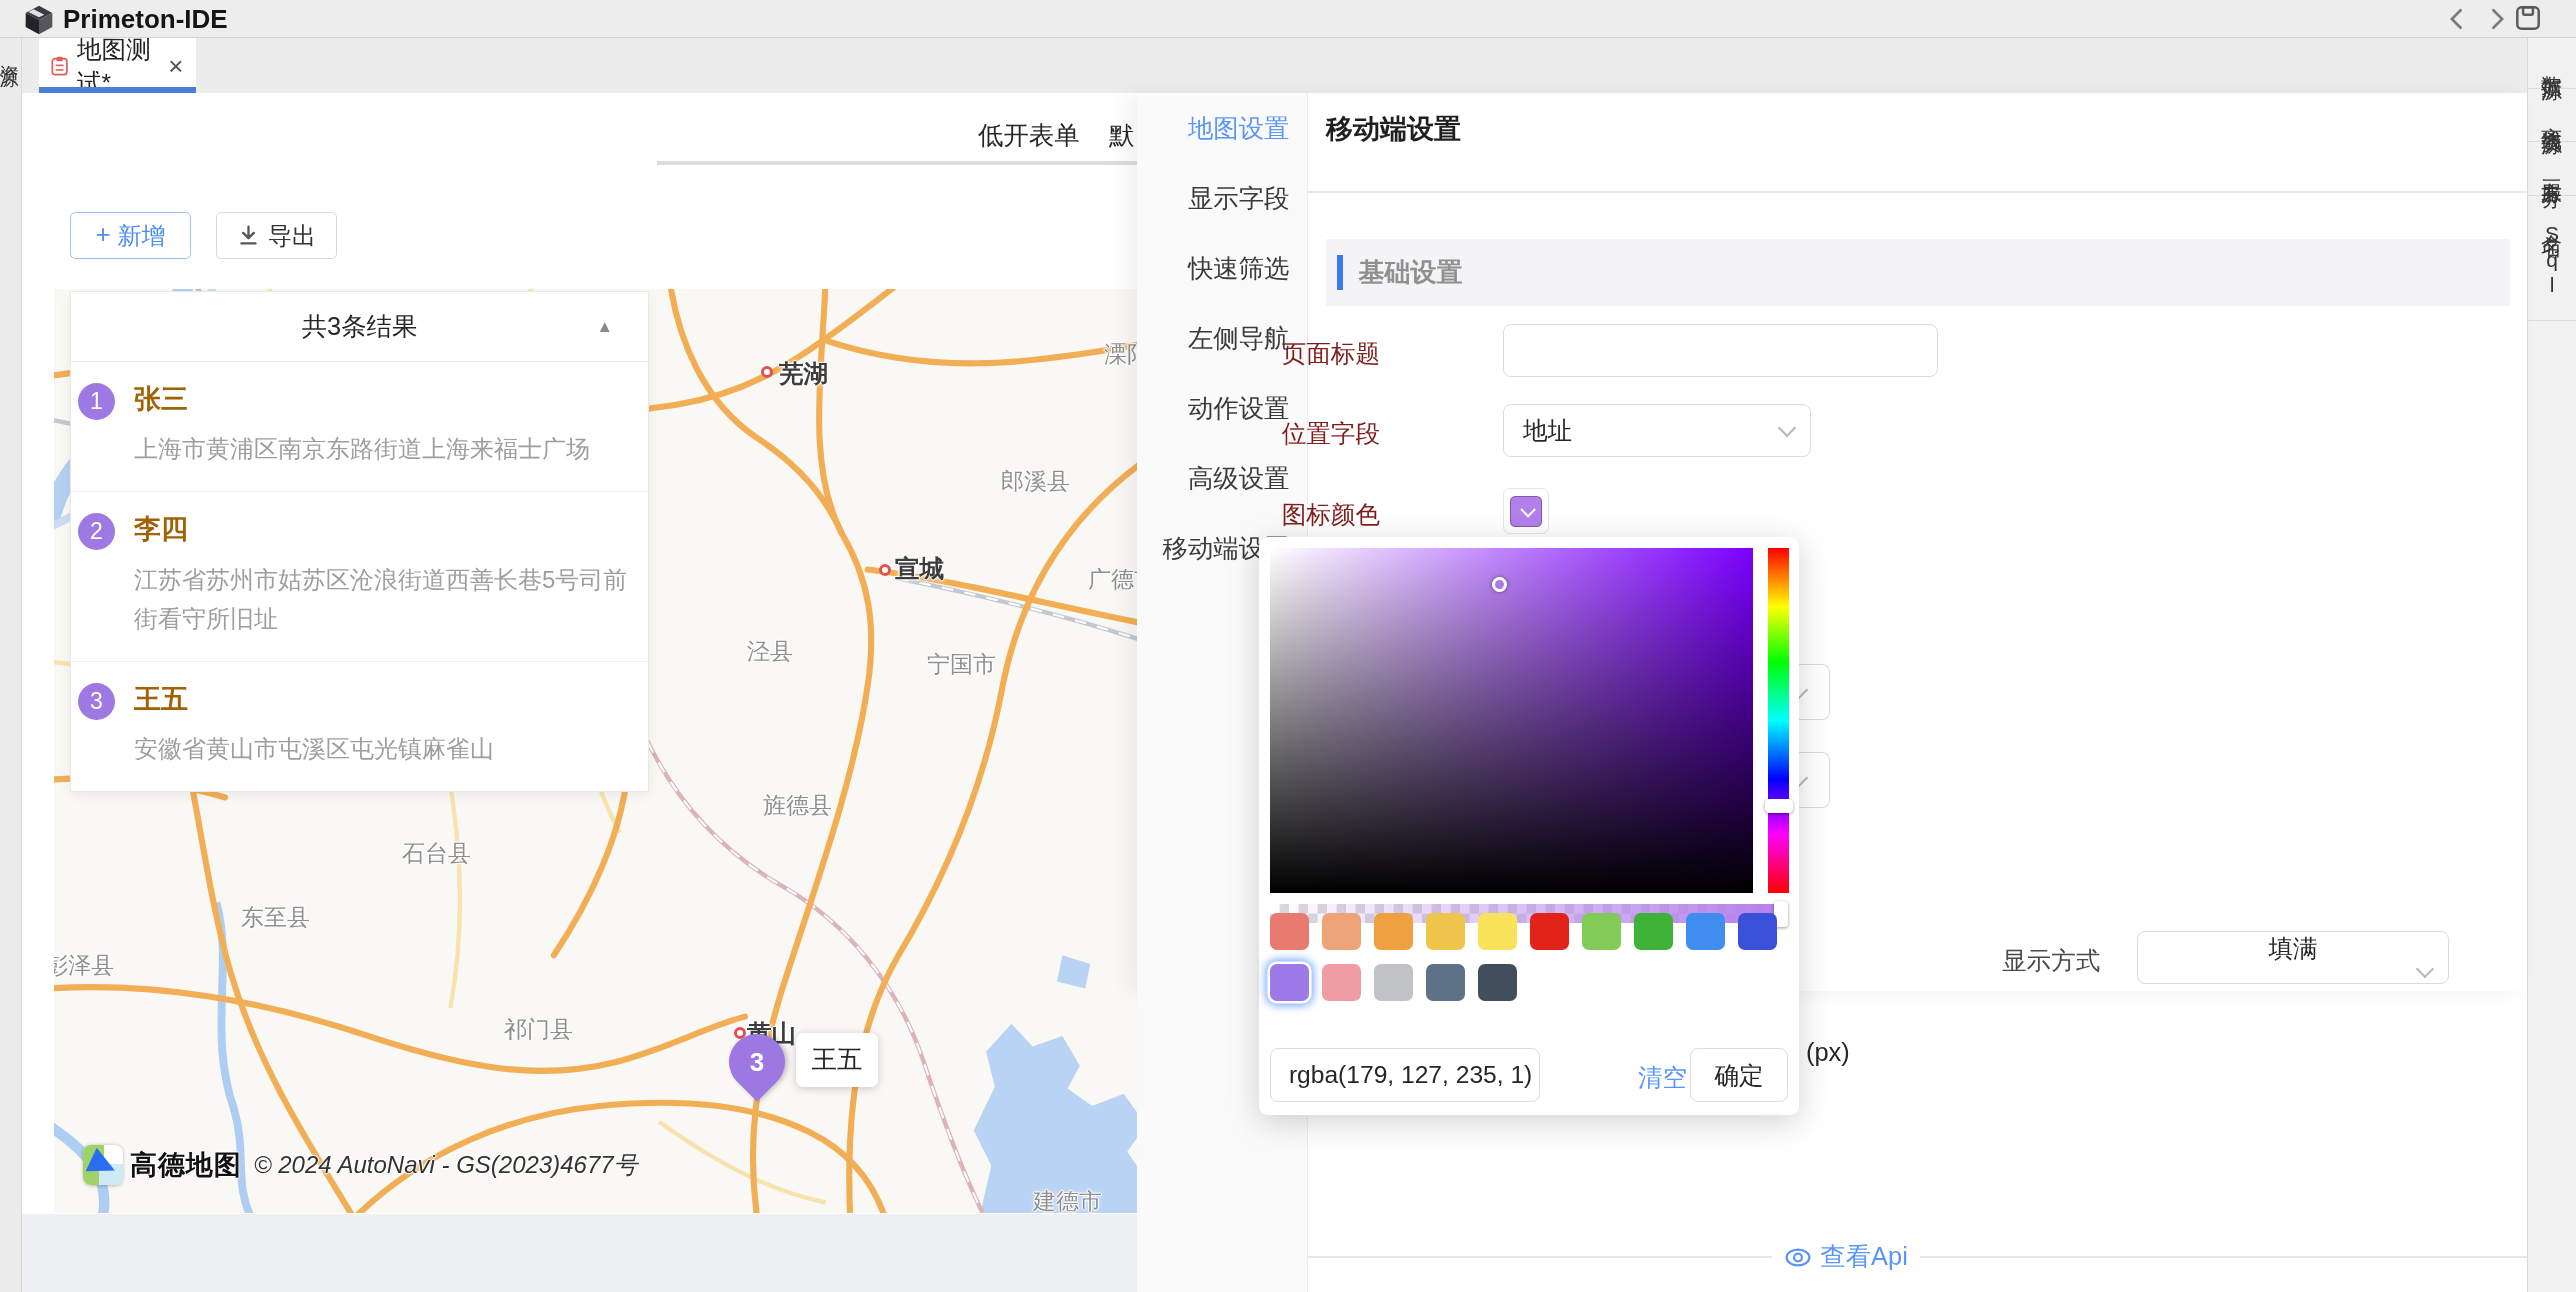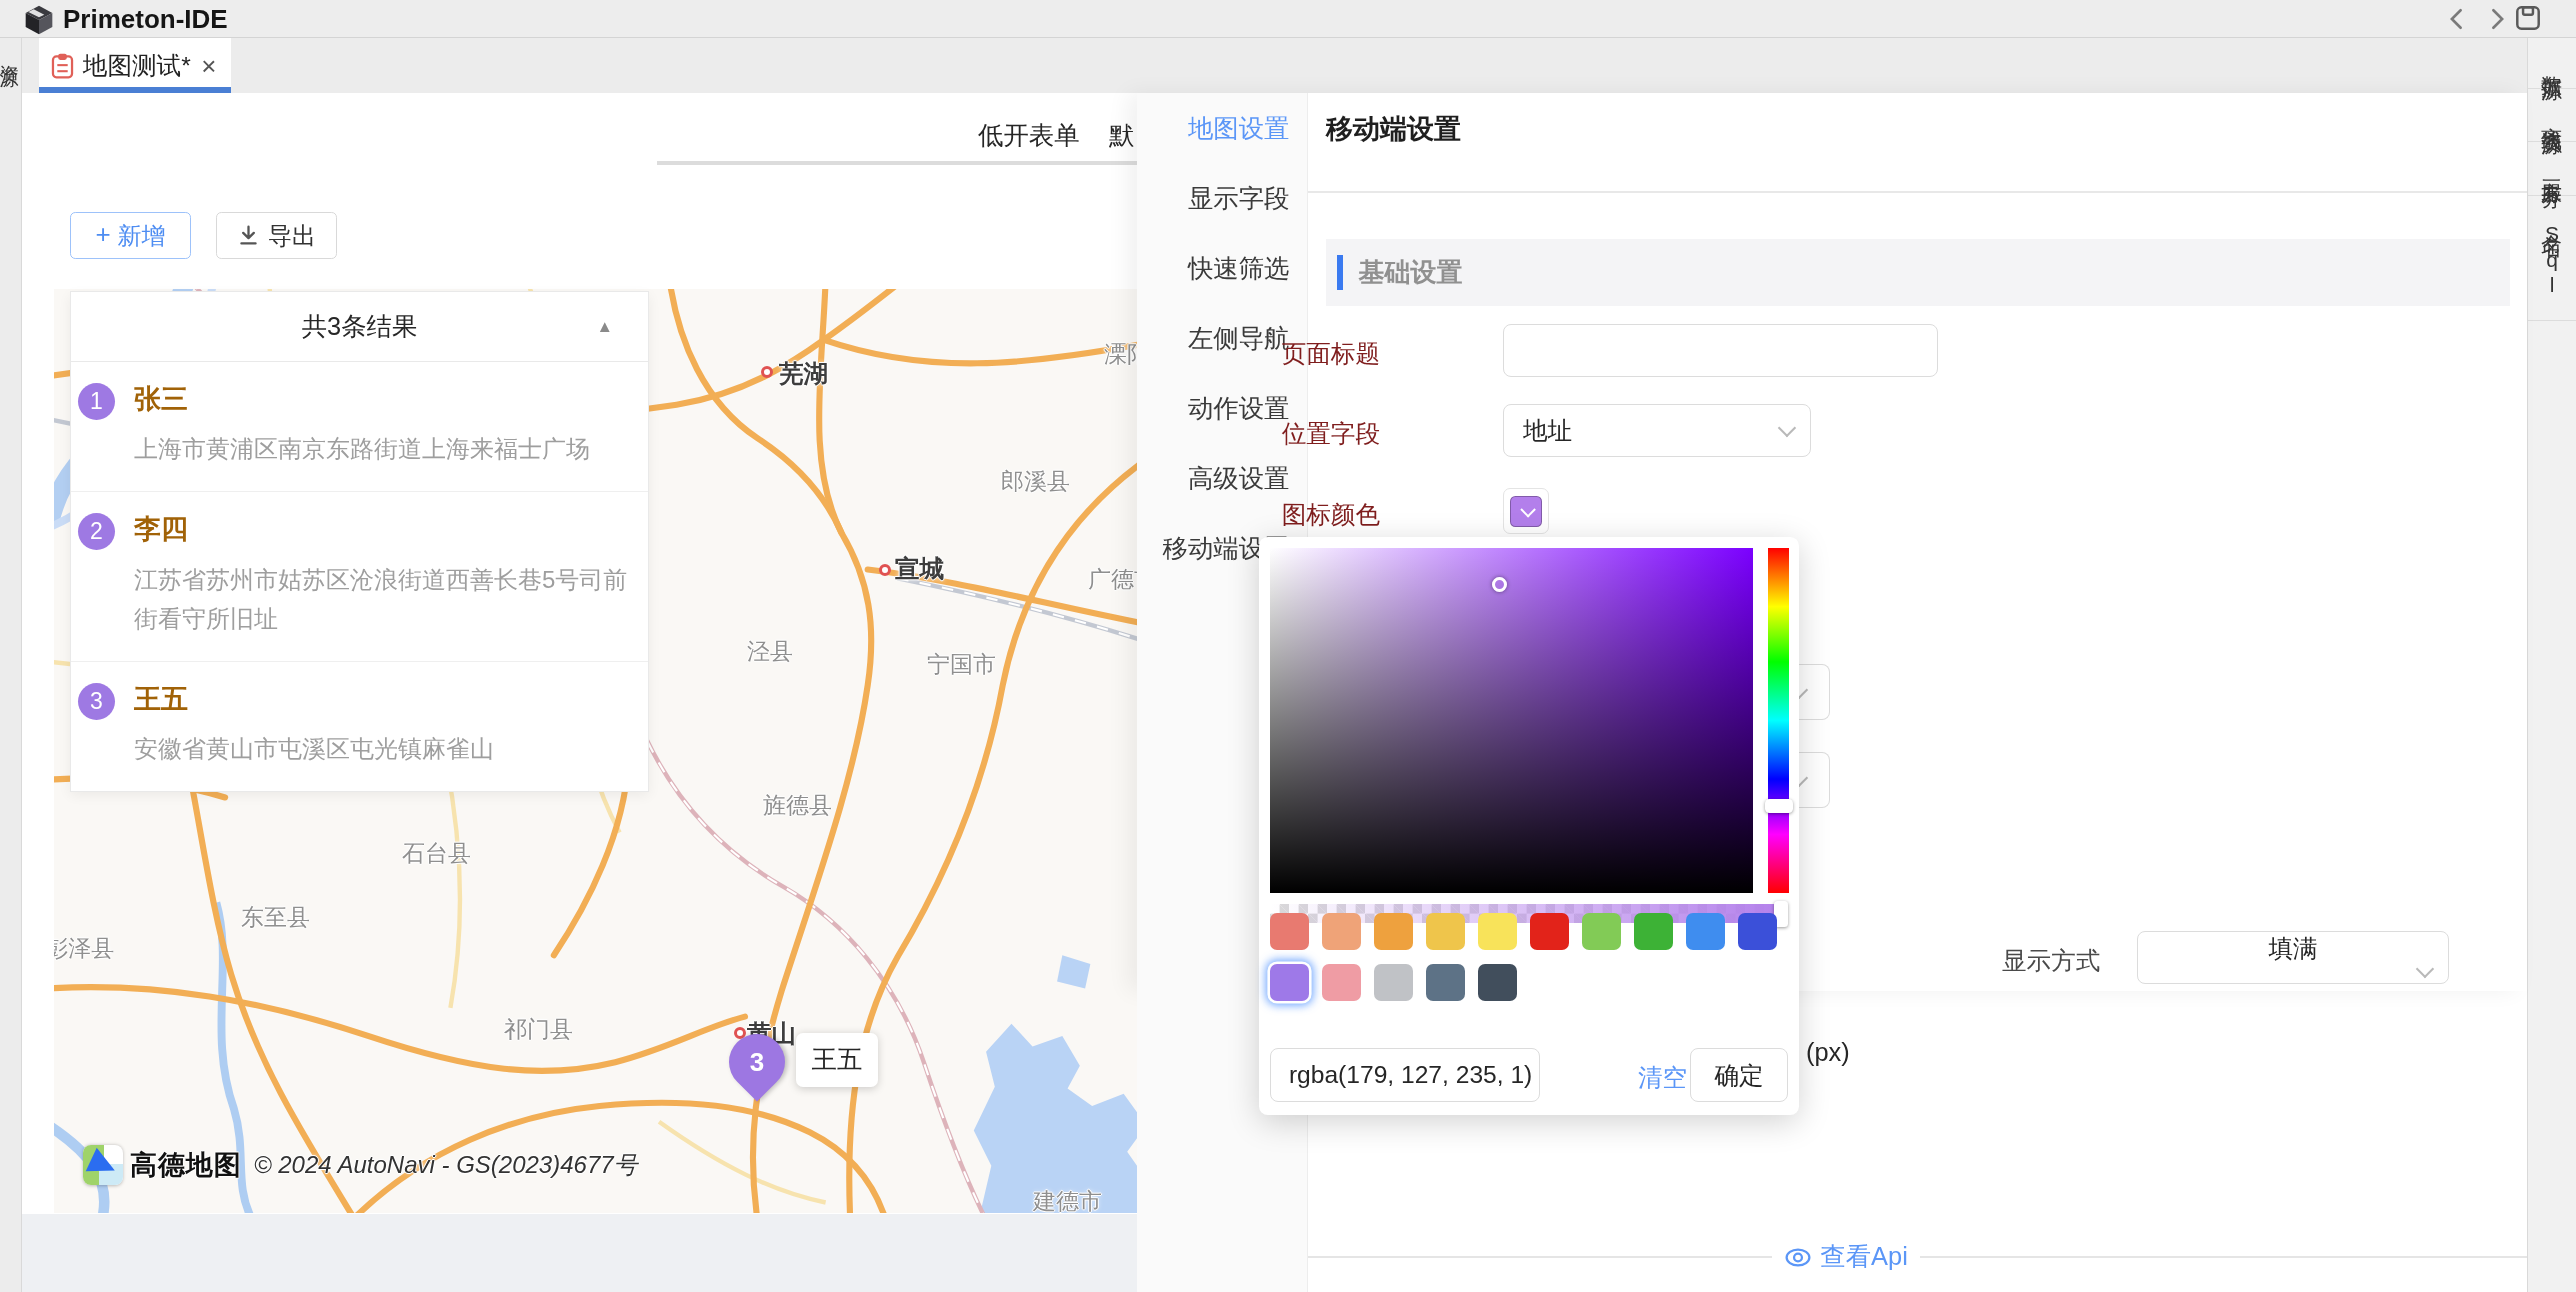--- a/index.html
+++ b/index.html
@@ -16,21 +16,21 @@
   .nav-back{left:2443px;} .nav-fwd{left:2481px;} .save-ico{left:2513px;top:3.5px;}
   
   .left-strip{position:absolute;left:0;top:38px;width:22px;height:1255px;background:#ececec;border-right:0.9px solid #d9d9d9;}
   .left-strip-label{position:absolute;left:0;top:12.3px;width:22px;text-align:center;writing-mode:vertical-rl;font-size:19px;letter-spacing:3.5px;color:#333;}
   
   .right-strip{position:absolute;left:2527px;top:38px;width:49px;height:1255px;background:#f1f1f1;border-left:0.9px solid #d9d9d9;}
   .rstrip-item{width:100%;padding:21px 0;border-bottom:0.9px solid #dcdcdc;display:flex;justify-content:center;cursor:pointer;}
   .rstrip-item span{writing-mode:vertical-rl;text-orientation:upright;font-size:21px;color:#333;letter-spacing:2.6px;line-height:1;}
   
   .tabbar{position:absolute;left:22px;top:38px;width:2505px;height:55px;background:#ececec;}
-  .tab{position:absolute;left:16.7px;top:0;width:192px;height:55px;background:#fff;display:flex;align-items:center;padding:0 12.3px;cursor:pointer;}
+  .tab{position:absolute;left:16.7px;top:0;width:157px;height:55px;background:#fff;display:flex;align-items:center;padding:0 12.3px;cursor:pointer;}
   .tab .underline{position:absolute;left:0;bottom:0;width:100%;height:6.1px;background:#4a7fd4;}
   .tab-title{font-size:24.6px;color:#222;margin:0 8.8px 0 8.8px;}
   .tab-close{font-size:26px;color:#555;margin-left:1.8px;cursor:pointer;line-height:1;}
   
   .content{position:absolute;left:22px;top:93px;width:2505px;height:1199px;background:#fff;}
   .page-tab1{position:absolute;left:956px;top:26px;font-size:25.4px;color:#262626;}
   .page-tab2{position:absolute;left:1087px;top:26px;font-size:25.4px;color:#262626;}
   .page-tabs-divider{position:absolute;left:635px;top:68px;width:480px;height:3.5px;background:#dcdcdc;}
   .btn{position:absolute;top:119px;height:47px;border-radius:5.3px;background:#fff;display:flex;align-items:center;justify-content:center;font-size:24px;cursor:pointer;}
   .btn-add{left:48px;width:121px;border:1.8px solid #9dc2fa;color:#4e8df2;}
@@ -236,21 +236,21 @@
           <div class="map-label city" style="left: 693px; top: 733px;">黄山</div>
           <div class="map-dot" style="left: 680px; top: 738px;"></div>
           <div class="map-label county" style="left: 947px; top: 181px;">郎溪县</div>
           <div class="map-label county" style="left: 1050px; top: 54px;">溧阳</div>
           <div class="map-label county" style="left: 1034px; top: 279px;">广德市</div>
           <div class="map-label county" style="left: 693px; top: 351px;">泾县</div>
           <div class="map-label county" style="left: 873px; top: 364px;">宁国市</div>
           <div class="map-label county" style="left: 709px; top: 505px;">旌德县</div>
           <div class="map-label county" style="left: 348px; top: 553px;">石台县</div>
           <div class="map-label county" style="left: 187px; top: 617px;">东至县</div>
-          <div class="map-label county" style="left: -8.8px; top: 648px;">彭泽县</div>
+          <div class="map-label county" style="left: -8.8px; top: 665px;">彭泽县</div>
           <div class="map-label county" style="left: 450px; top: 729px;">祁门县</div>
           <div class="map-label county" style="left: 979px; top: 901px;">建德市</div>
         </div>
       <div class="pin">
           <span>3</span>
         </div>
       <div class="pin-card">
           <span>王五</span>
         </div>
       <div class="attribution">

